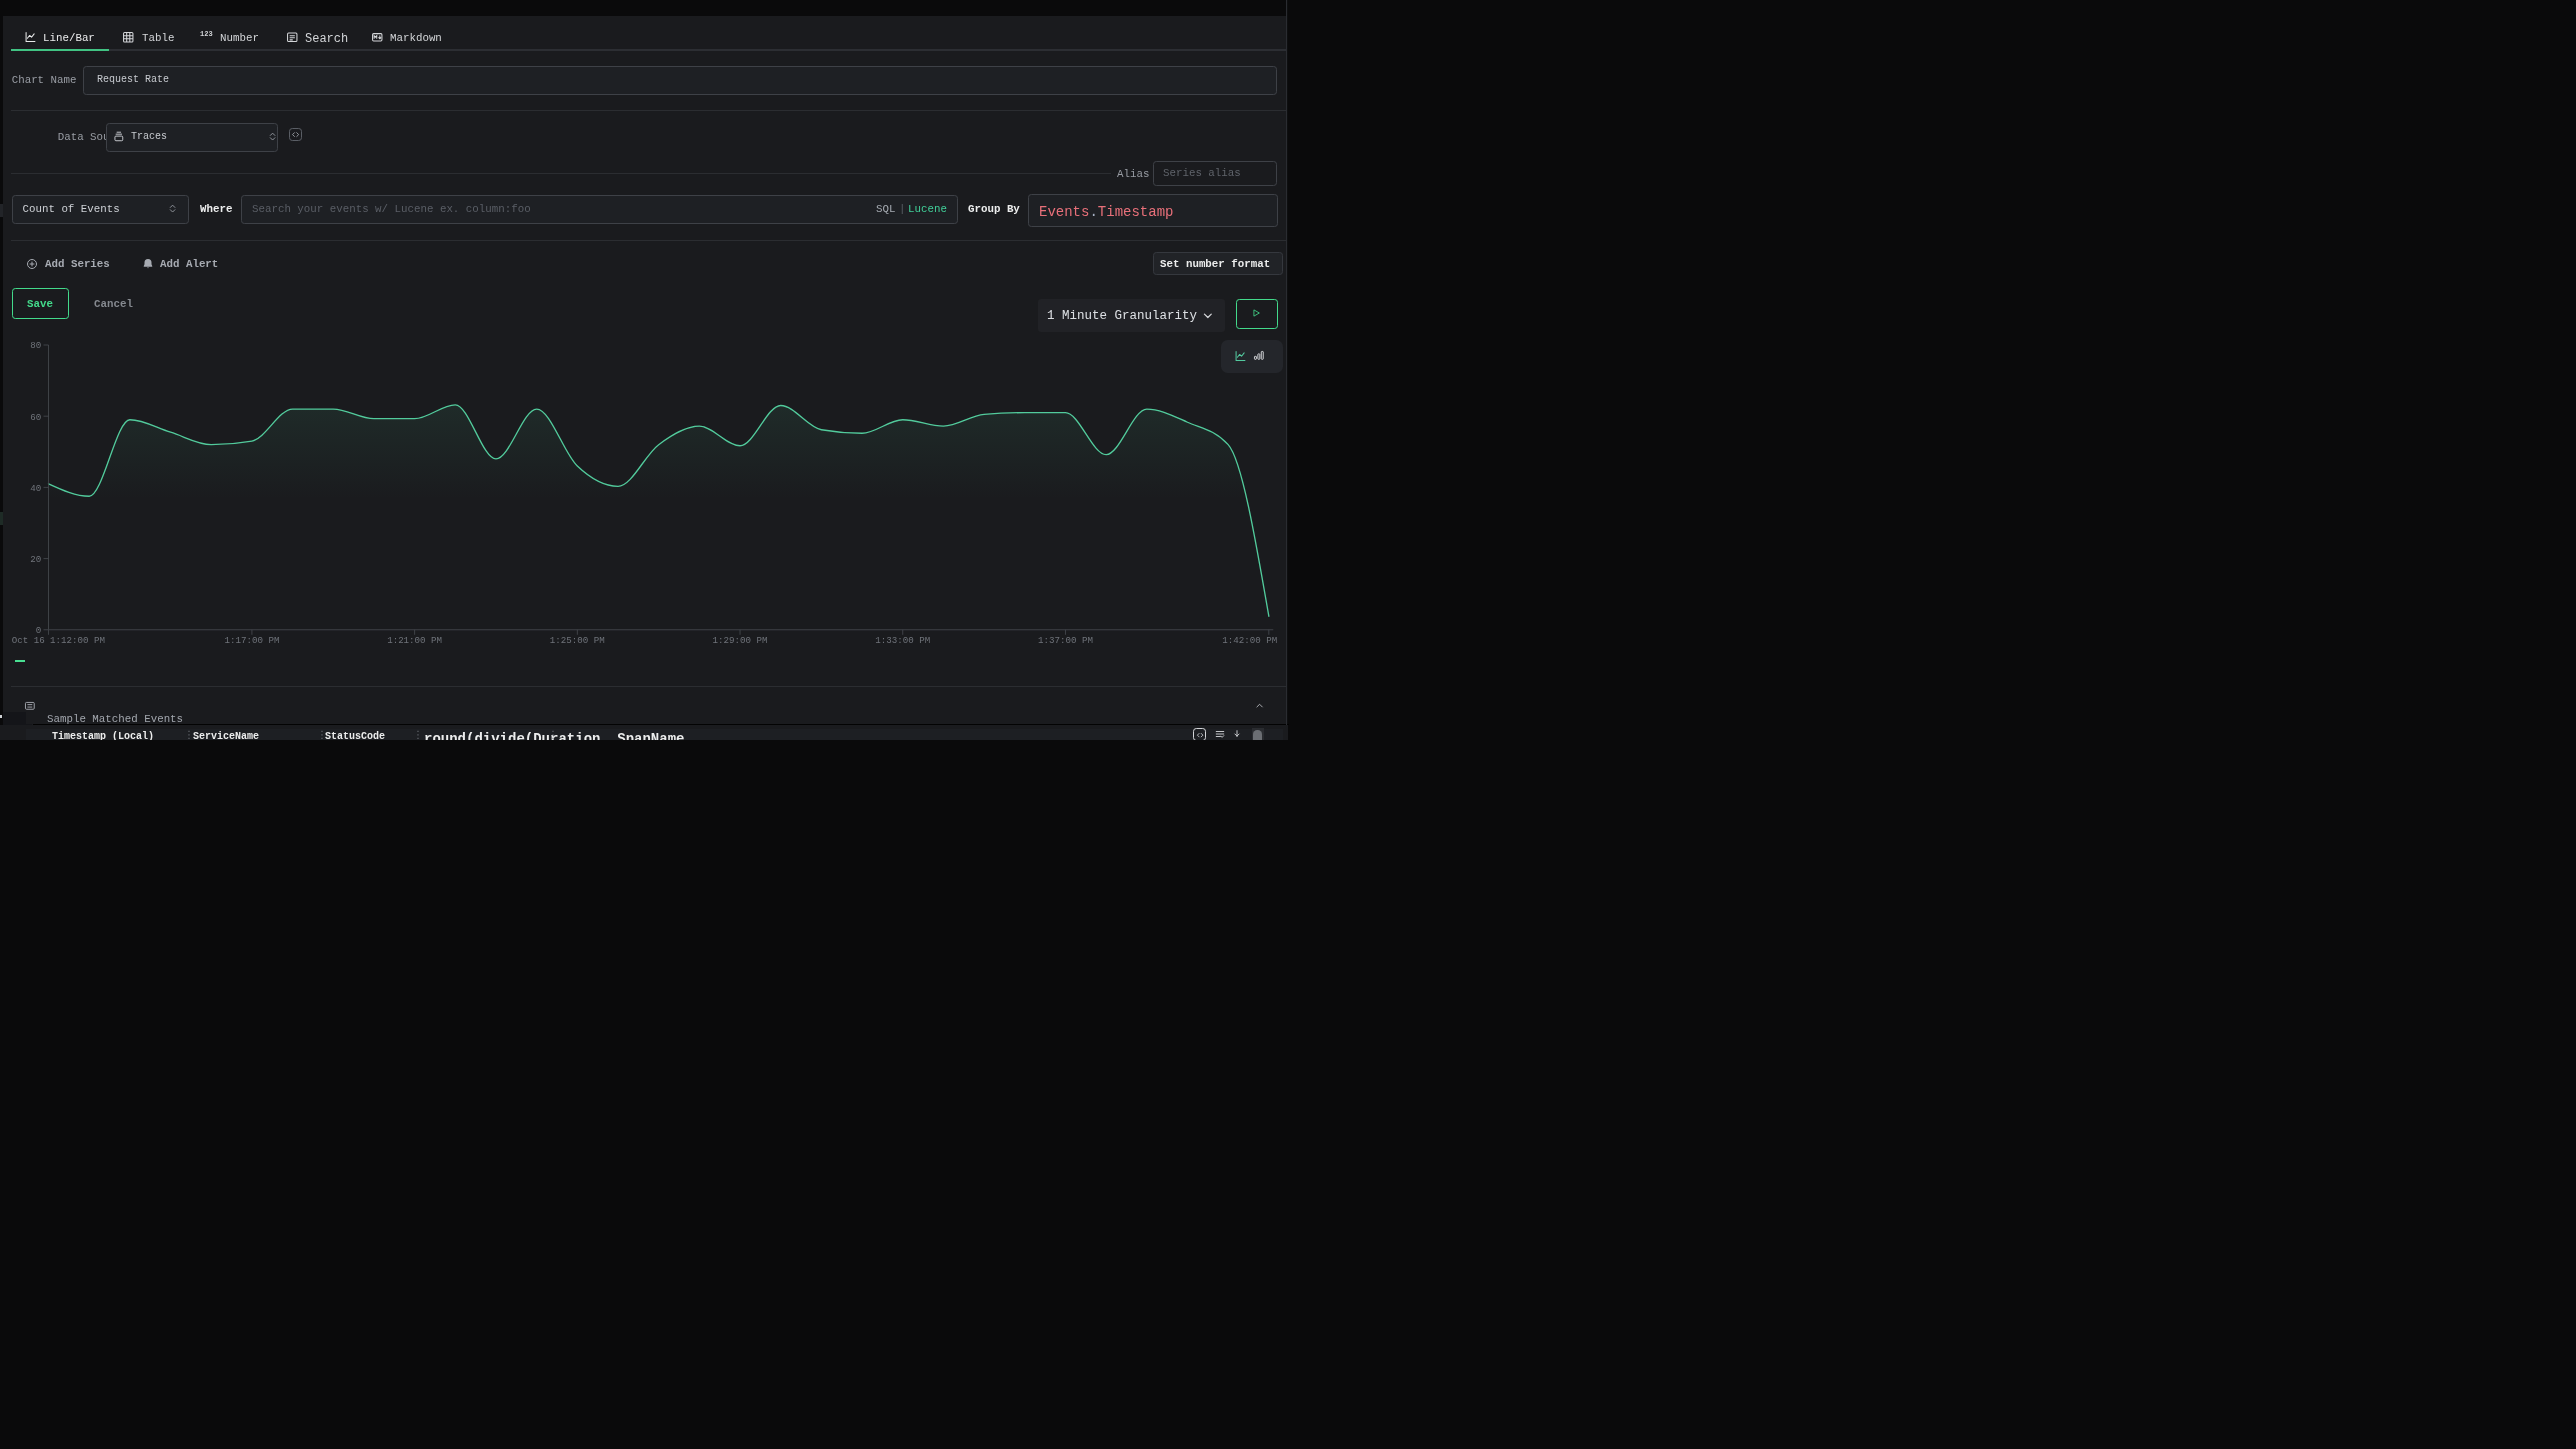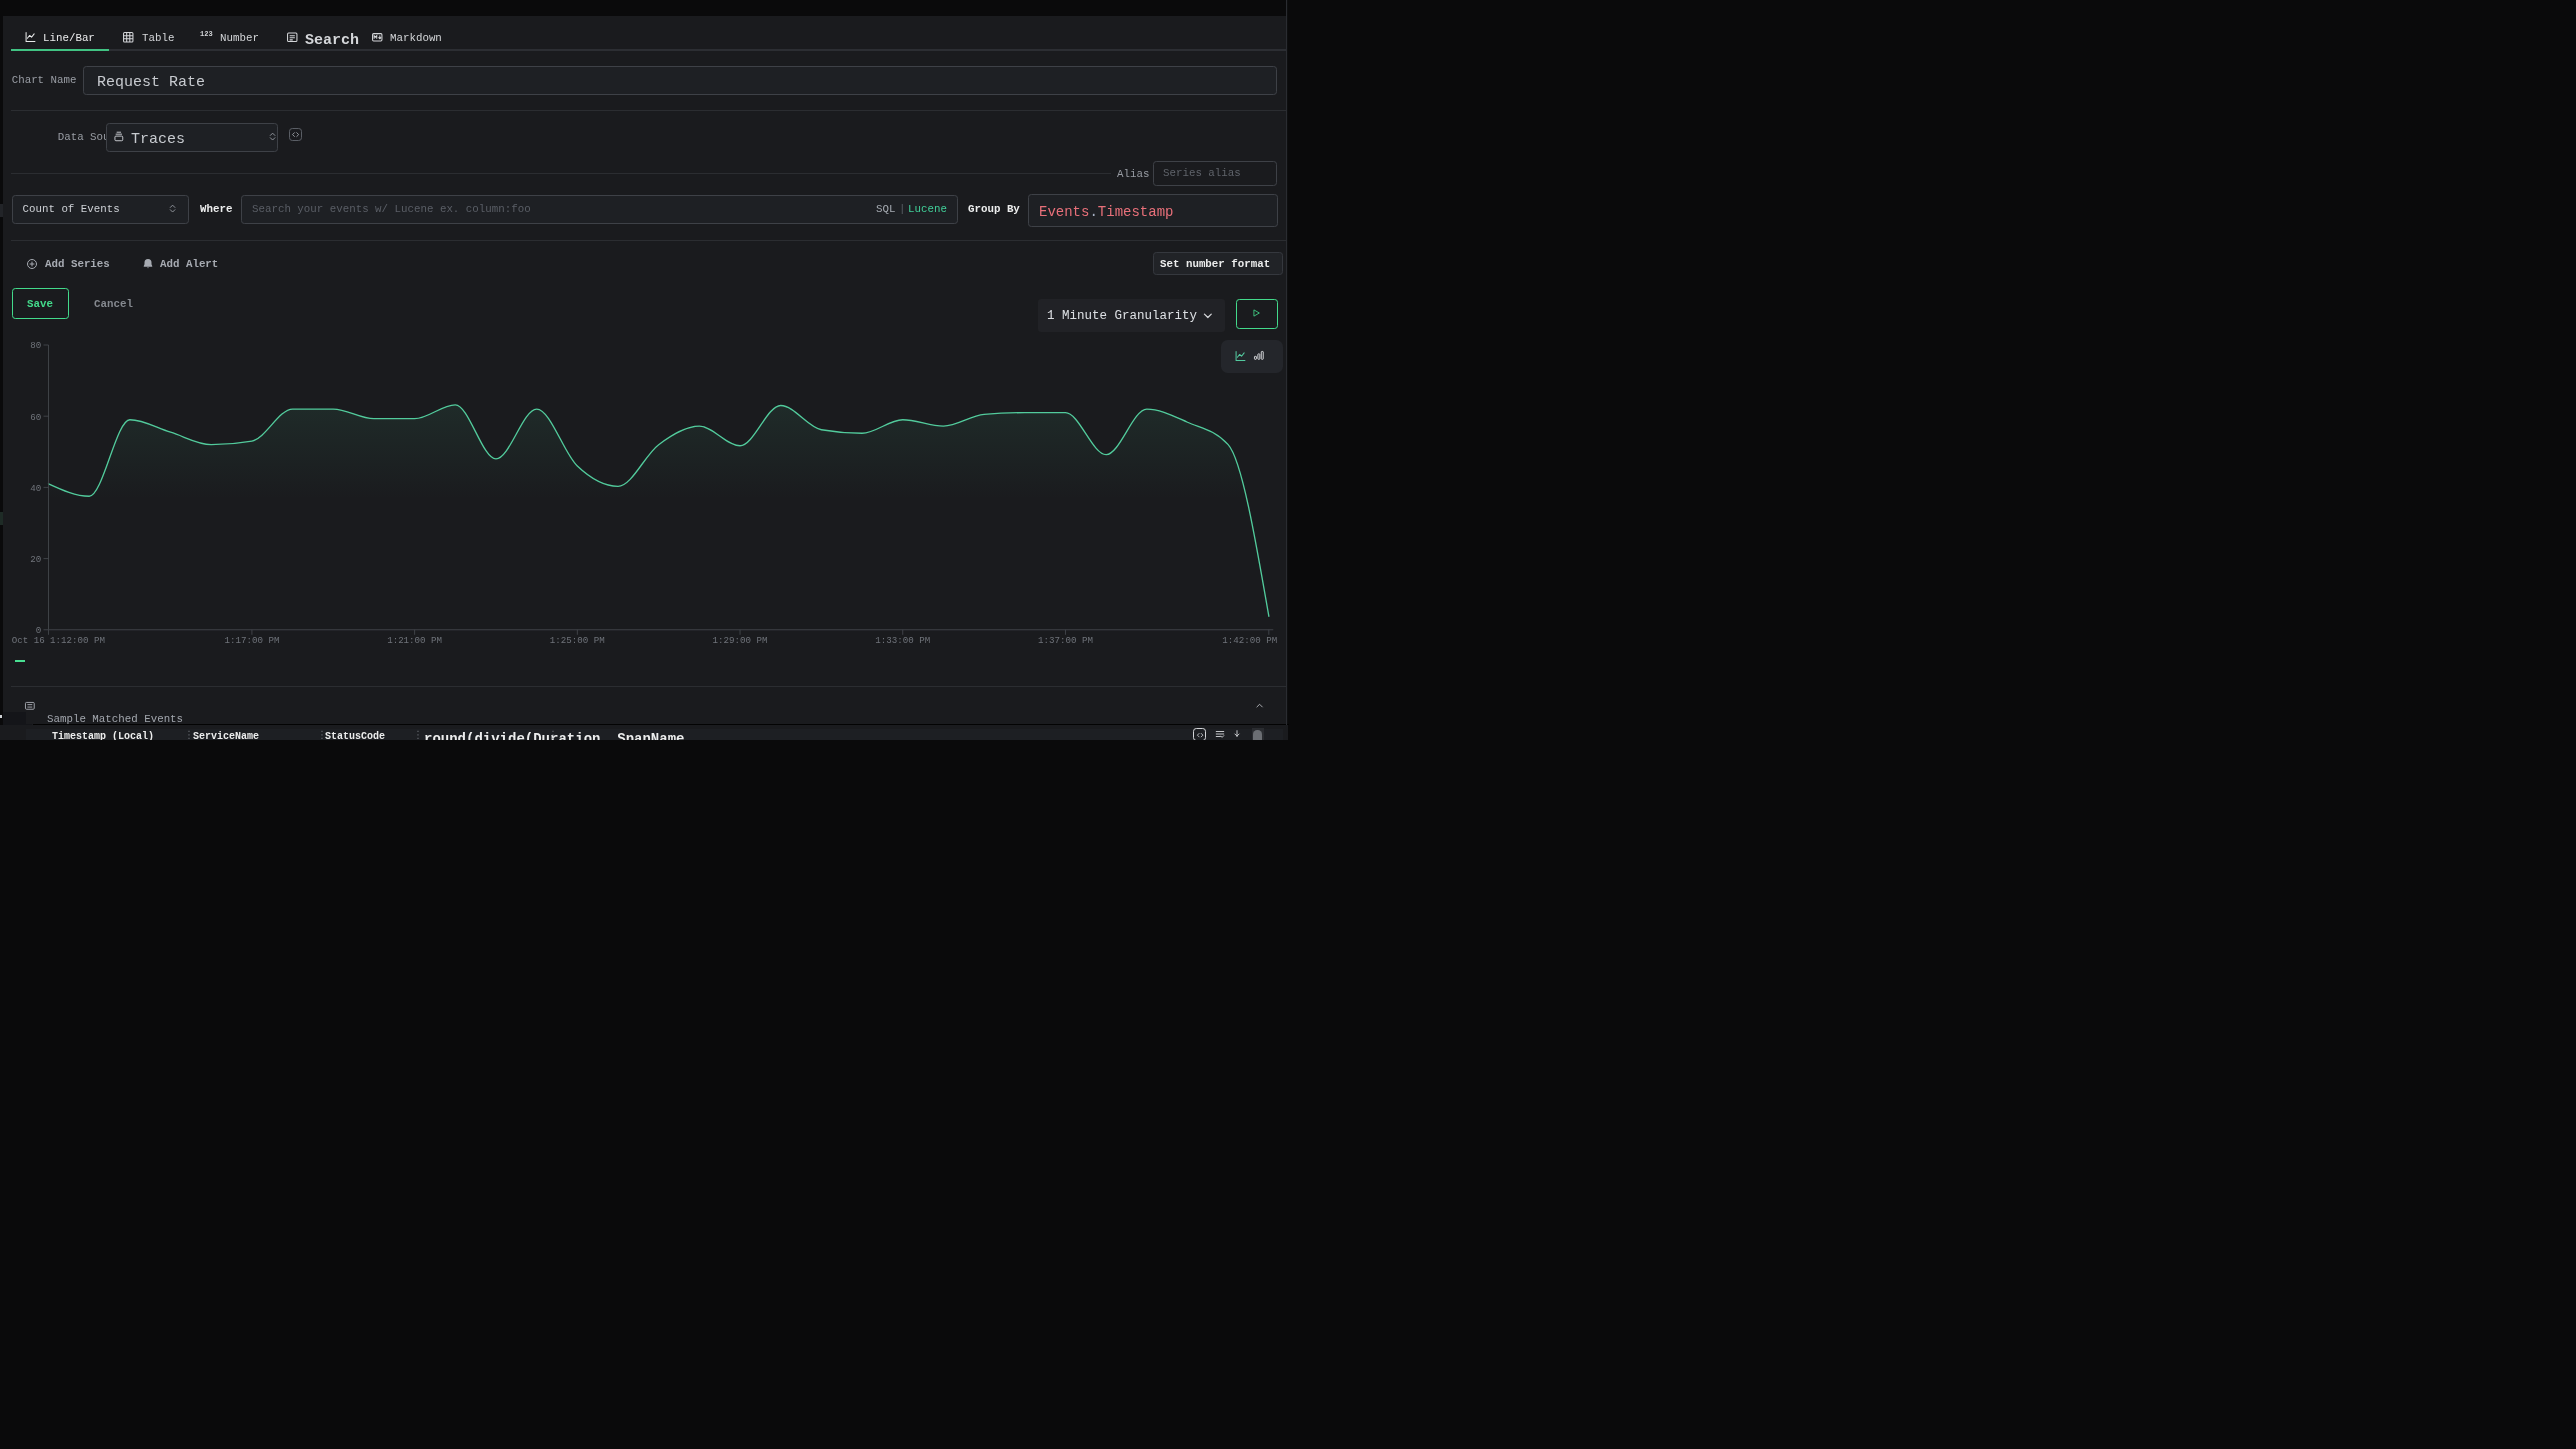--- a/index.html
+++ b/index.html
@@ -2,21 +2,21 @@
 <html style="font-size:13.3px"><head>
 <meta charset="utf-8">
 <style>
   * { margin:0; padding:0; box-sizing:border-box; }
   html,body { width:1288px; height:725px; background:#0a0a0b; overflow:hidden;
     font-family:"Liberation Mono", monospace; }
   .panel { position:absolute; left:0; top:16px; width:1288px; height:724px;
     background:#1a1b1e; overflow:hidden;text-align:center; }
   .abs { position:absolute; }
   .lbl { color:#999da4; font-size:10.8px; }
-  .txt { color:#c7cacf; font-size:15px; }
+  .txt { color:#c7cacf; font-size:10px; }
   .bold { font-weight:bold; }
   .white { color:#eceded; }
   .inp { background:#1e2024; border:0.8px solid #3e4147; border-radius:3.3px; }
   svg { display:block; }
 </style>
 </head>
 <body>
 <div class="panel">
 
   <div class="abs" style="left:10.8px; top:33px; width:1275px; height:1.7px; background:#2c2e33;"></div>
@@ -34,21 +34,21 @@
     </svg>
   <div class="abs" style="left:142px; top:16.2px; font-size:10.8px; color:#d4d6d9;">Table</div>
 
   <div class="abs bold" style="left:200px; top:14px; font-size:7px; color:#d4d6d9;">123</div>
   <div class="abs" style="left:220px; top:16.2px; font-size:10.8px; color:#d4d6d9;">Number</div>
 
   <svg class="abs" style="left:286px; top:15px;" width="12.5" height="12.5" viewBox="0 0 24 24" fill="none" stroke="#d4d6d9" stroke-width="2">
       <rect x="3" y="4" width="18" height="16" rx="2"></rect>
       <path d="M7 9h10M7 13h10M7 17h6"></path>
     </svg>
-  <div class="abs" style="left:305px; top:16.2px; font-size:15px; color:#d4d6d9;font-weight:bold;">Search</div>
+  <div class="abs" style="left:305px; top:16.2px; font-size:12px; color:#d4d6d9;">Search</div>
 
   <svg class="abs" style="left:371px; top:15px;" width="12.5" height="12.5" viewBox="0 0 24 24" fill="none" stroke="#d4d6d9" stroke-width="2">
       <rect x="3" y="5" width="18" height="14" rx="2"></rect>
       <path d="M6 15v-6l2.5 3L11 9v6"></path>
       <path d="M17 9v6m0 0-2-2.2m2 2.2 2-2.2" stroke-linecap="round" stroke-linejoin="round"></path>
     </svg>
   <div class="abs" style="left:390px; top:16.2px; font-size:10.8px; color:#d4d6d9;">Markdown</div>
 
   <div class="abs lbl" style="left:11.7px; top:58px;">Chart Name</div>
   <div class="abs inp" style="left:83px; top:50px; width:1194px; height:29px;"></div>

